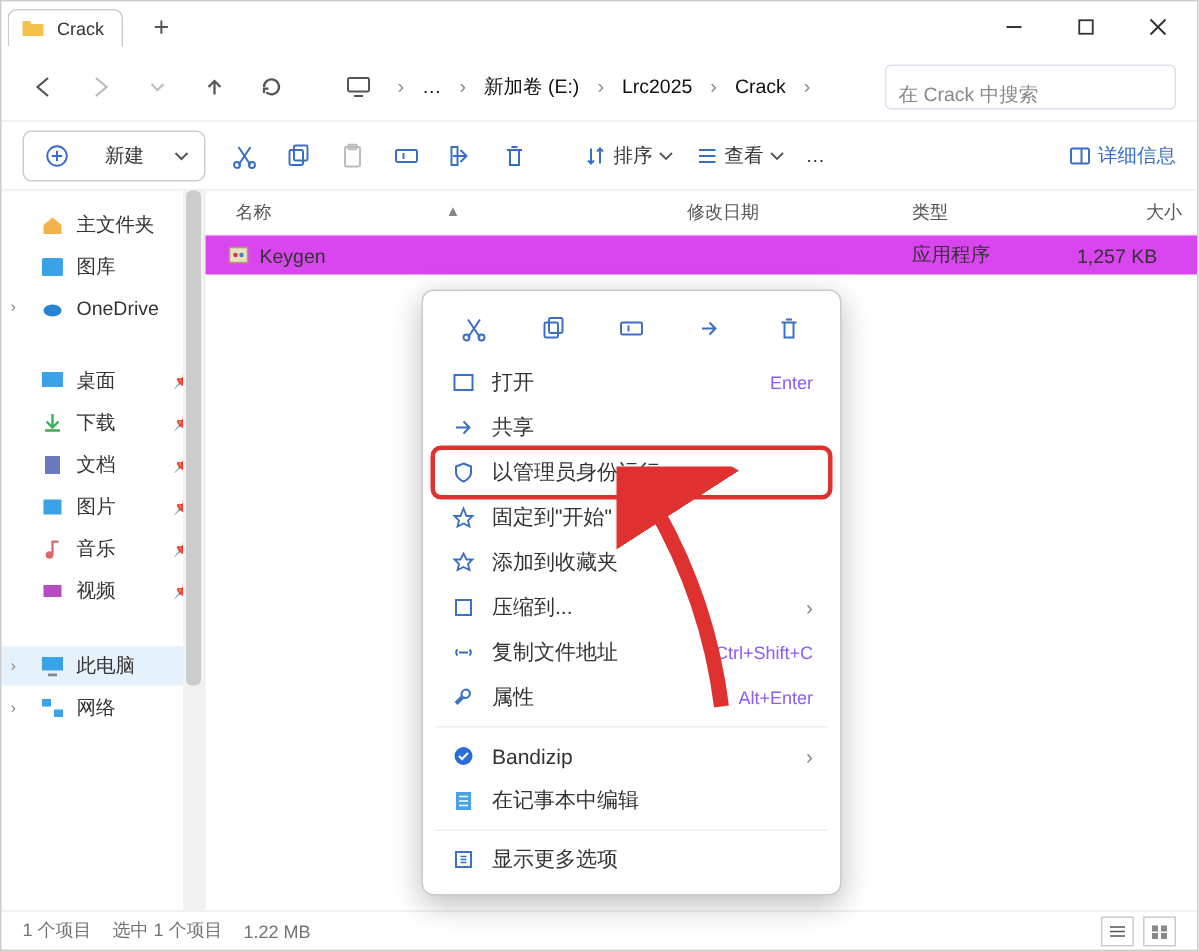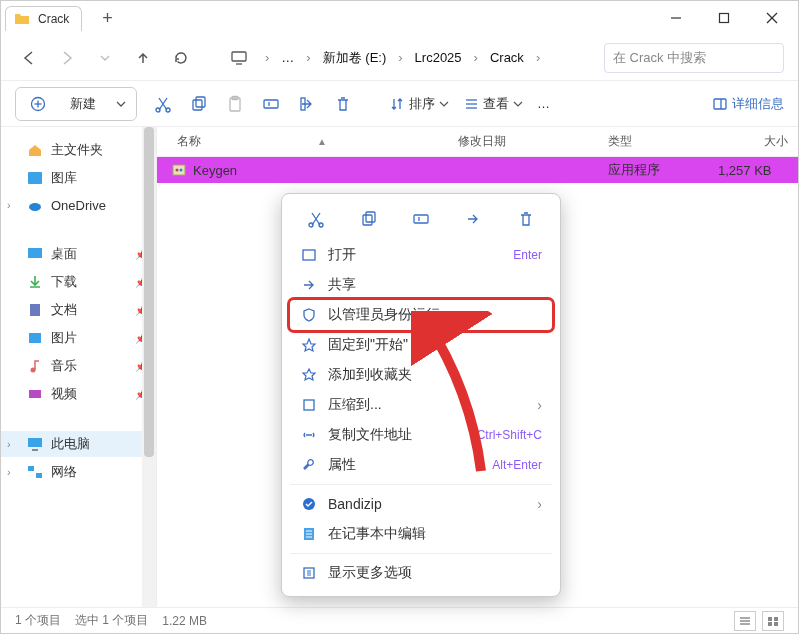--- a/index.html
+++ b/index.html
@@ -13,33 +13,33 @@
 .newtab { margin-left: 20px; color: #555; font-size: 18px; }
 .win-controls { margin-left: auto; display: flex; gap: 4px; }
 .win-btn { width: 44px; height: 28px; display: flex; align-items: center; justify-content: center; color: #333; }
 
 
 .navrow { height: 46px; display: flex; align-items: center; padding: 0 14px; gap: 10px; border-bottom: 1px solid #eee; }
 .nav-btn { width: 28px; height: 28px; display: flex; align-items: center; justify-content: center; color: #444; }
 .nav-disabled { color: #bbb; }
 .crumb-sep { color: #888; margin: 0 2px; }
 .crumb { color: #111; }
-.search-box { margin-left: auto; width: 180px; height: 30px; border: 1px solid #dde; border-radius: 4px; padding: 0 8px; color: #888; display: flex; align-items: center; }
+.search-box { margin-left: auto; width: 194px; height: 30px; border: 1px solid #dde; border-radius: 4px; padding: 0 8px; color: #888; display: flex; align-items: flex-end; }
 
 
 .toolbar { height: 46px; display: flex; align-items: center; padding: 0 14px; gap: 14px; border-bottom: 1px solid #eee; }
 .newbtn { display: flex; align-items: center; gap: 20px; border: 1px solid #ccc; border-radius: 6px; padding: 4px 10px; }
 .tb-icon { width: 24px; height: 24px; display: flex; align-items: center; justify-content: center; color: #3a4e9e; }
 .tb-group { display: flex; gap: 12px; }
 .sort-btn,.view-btn { display: flex; align-items: center; gap: 4px; }
 .details-link { margin-left: auto; display: flex; align-items: center; gap: 4px; color: #3a6ec4; }
 
 
 .main { display: flex; height: 490px; }
-.sidebar { width: 156px; border-right: 1px solid #eee; padding: 10px 0; display: flex; flex-direction: column; gap: 2px; position: relative; }
+.sidebar { width: 136px; border-right: 1px solid #eee; padding: 10px 0; display: flex; flex-direction: column; gap: 2px; position: relative; }
 .side-item { display: flex; align-items: center; gap: 8px; padding: 4px 8px 4px 26px; cursor: default; }
 .side-item .icon { width: 16px; height: 16px; display: flex; align-items: center; justify-content: center; }
 .side-chev { position: absolute; left: 6px; color: #888; font-size: 11px; }
 .side-sel { background: #e6f2fb; }
 .pin { margin-left: auto; color: #aaa; font-size: 10px; }
 .side-spacer { height: 20px; }
 .sidebar-scroll { position: absolute; right: 0; top: 0; bottom: 0; width: 14px; background: #f2f2f2; }
 .sidebar-thumb { position: absolute; right: 2px; top: 0; width: 10px; height: 330px; background: #ccc; border-radius: 4px; }
 
 .content { flex: 1; position: relative; }

